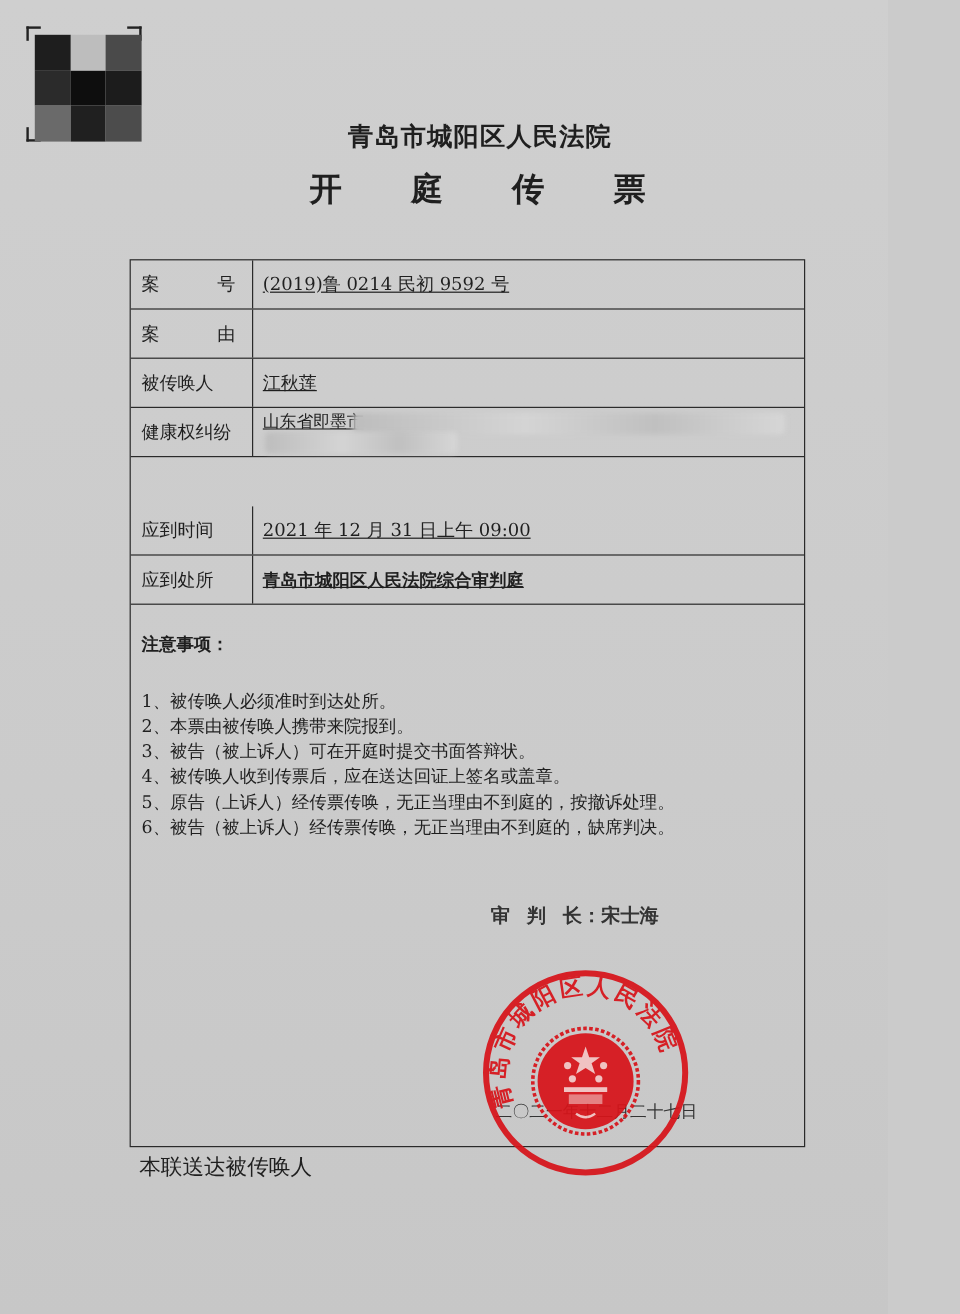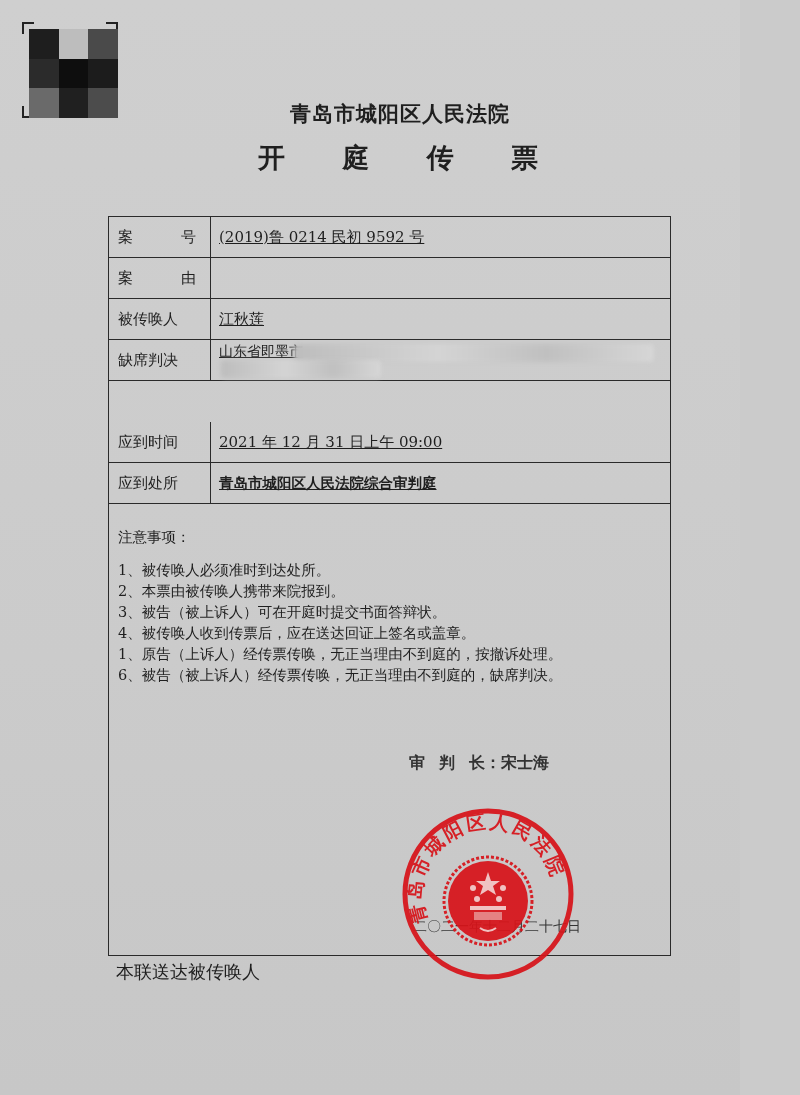--- a/index.html
+++ b/index.html
@@ -26,21 +26,21 @@
   .row { position: absolute; left: 0; width: 100%; height: 41px; border-bottom: 1.5px solid #2a2a2a; box-sizing: border-box; }
   .row .label { position: absolute; left: 0; top: 0; width: 102px; height: 100%;
     border-right: 1.5px solid #2a2a2a; box-sizing: border-box; padding-left: 9px;
     display: flex; align-items: center; font-size: 15px; }
   .row .label.spread { justify-content: space-between; padding-right: 14px; }
   .row .value { position: absolute; left: 110px; top: 0; right: 8px; height: 100%;
     display: flex; align-items: center; font-size: 15px; text-decoration: underline; }
   .row .value.bold { font-weight: bold; font-family: "DejaVu Sans", sans-serif; font-size: 14.5px; }
   .redact { position: absolute; background: linear-gradient(90deg, #bdbdbd, #d4d4d4 40%, #c0c0c0 70%, #d6d6d6); filter: blur(2px); border-radius: 4px; }
   .notes { position: absolute; left: 9px; top: 310px; right: 8px; font-size: 14.5px; line-height: 21px; }
-  .notes .heading { margin-bottom: 12px; }
+  .notes .heading { margin-bottom: 27px; font-weight: bold; }
   .judge { position: absolute; left: 300px; top: 536px; font-size: 16px; font-weight: bold;
     font-family: Liberation Serif, serif; color: #333; }
   .judge .sp { display: inline-block; width: 14px; }
   .date { position: absolute; left: 304px; top: 701px; font-size: 14px; color: #333; letter-spacing: 0; }
   .footer-note { position: absolute; left: 116px; top: 960px; font-size: 18px; }
   .stamp { position: absolute; left: 400px; top: 806px; width: 176px; height: 176px; opacity: 0.93; }
 </style>
 </head>
 <body>
 
@@ -83,21 +83,21 @@
       <div class="label spread">
         <span>案</span>
           <span>由</span>
       </div>
     </div>
     <div class="row" style="top:82px">
       <div class="label">被传唤人</div>
       <div class="value">江秋莲</div>
     </div>
     <div class="row" style="top:123px">
-      <div class="label">缺席判决</div>
+      <div class="label">健康权纠纷</div>
       <div class="value" style="align-items:flex-start;padding-top:3px;font-size:14px;">
         <span>山东省即墨市</span>
       </div>
       <div class="redact" style="left:185px;top:4px;width:360px;height:18px;"></div>
       <div class="redact" style="left:112px;top:20px;width:160px;height:18px;"></div>
     </div>
     <div class="row" style="top:205px">
       <div class="label">应到时间</div>
       <div class="value">2021 年 12 月 31 日上午 09:00</div>
     </div>
@@ -105,21 +105,21 @@
       <div class="label">应到处所</div>
       <div class="value bold">青岛市城阳区人民法院综合审判庭</div>
     </div>
 
     <div class="notes">
       <div class="heading">注意事项：</div>
       <div>1、被传唤人必须准时到达处所。</div>
       <div>2、本票由被传唤人携带来院报到。</div>
       <div>3、被告（被上诉人）可在开庭时提交书面答辩状。</div>
       <div>4、被传唤人收到传票后，应在送达回证上签名或盖章。</div>
-      <div>1、原告（上诉人）经传票传唤，无正当理由不到庭的，按撤诉处理。</div>
+      <div>5、原告（上诉人）经传票传唤，无正当理由不到庭的，按撤诉处理。</div>
       <div>6、被告（被上诉人）经传票传唤，无正当理由不到庭的，缺席判决。</div>
     </div>
 
     <div class="judge">
       <span>审</span><span class="sp"></span><span>判</span><span class="sp"></span><span>长：</span><span>宋士海</span>
     </div>
 
     <div class="date">二〇二一年十二月二十七日</div>
   </div>
 

